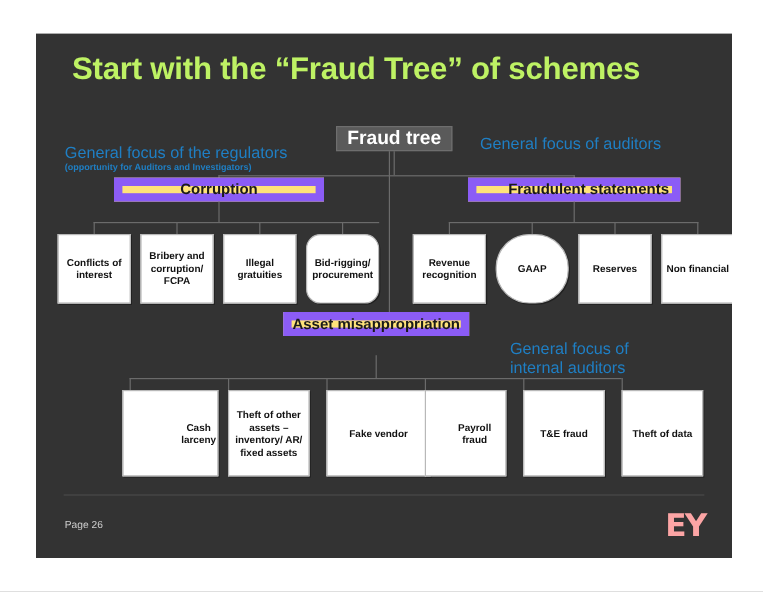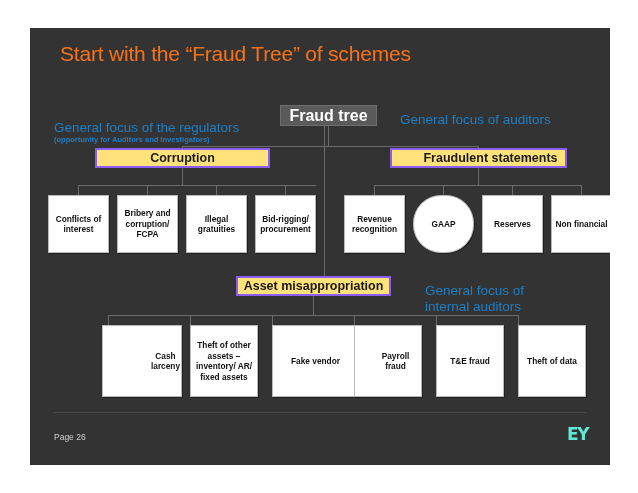--- a/index.html
+++ b/index.html
@@ -25,23 +25,23 @@
     background: #333333;
     overflow: hidden;
   }
 
   
   .slide-title {
     position: absolute;
     left: 30px;
     top: 14px;
     width: 520px;
-    color: #f97316;
-    font-size: 21px;
-    font-weight: normal;
+    color: #bef264;
+    font-size: 26px;
+    font-weight: bold;
     letter-spacing: -0.2px;
     white-space: nowrap;
   }
 
   
   .anno {
     position: absolute;
     color: #1F7FC4;
     font-size: 13.5px;
     line-height: 15px;
@@ -74,33 +74,33 @@
     font-weight: bold;
     display: flex;
     align-items: center;
     justify-content: center;
   }
 
   
   .cat-node {
     position: absolute;
     background: #FFE37A;
-    border: 2px solid #8b5cf6;
+    border: 7px solid #8b5cf6;
     box-sizing: border-box;
     color: #1a1a1a;
     font-size: 12.5px;
     font-weight: bold;
     display: flex;
     align-items: center;
     justify-content: center;
     height: 20px;
   }
   #cat-corruption   { left: 65px;  top: 120px; width: 175px; }
   #cat-fraudulent   { left: 360px; top: 120px; width: 177px; padding-left: 24px; }
-  #cat-asset        { left: 206px; top: 248px; width: 155px; }
+  #cat-asset        { left: 206px; top: 232px; width: 155px; }
 
   
   .leaf {
     position: absolute;
     background: #ffffff;
     border: 1px solid #b8b8b8;
     box-sizing: border-box;
     color: #111111;
     font-size: 8.3px;
     font-weight: bold;
@@ -136,22 +136,22 @@
     position: absolute;
     left: 24px;
     top: 404px;
     color: #cfcfcf;
     font-size: 8.5px;
   }
   .ey-logo {
     position: absolute;
     right: 22px;
     top: 396px;
-    color: #5eead4;
-    font-size: 17px;
+    color: #fca5a5;
+    font-size: 26px;
     font-weight: bold;
     font-family: "DejaVu Sans", sans-serif;
     letter-spacing: -1.5px;
   }
 </style>
 </head>
 <body>
 
 <div id="slide">
 
@@ -186,21 +186,21 @@
   <div class="conn v" style="left:152px; top:140px; height:17px;"></div>
   <div class="conn h" style="left:48px;  top:157px; width:238px;"></div>
   <div class="conn v" style="left:48px;  top:157px; height:10px;"></div>
   <div class="conn v" style="left:117px; top:157px; height:10px;"></div>
   <div class="conn v" style="left:186px; top:157px; height:10px;"></div>
   <div class="conn v" style="left:255px; top:157px; height:10px;"></div>
 
   <div class="leaf leaf-row1" style="left:18px;  width:61px;">Conflicts of interest</div>
   <div class="leaf leaf-row1" style="left:87px;  width:61px;">Bribery and corruption/ FCPA</div>
   <div class="leaf leaf-row1" style="left:156px; width:61px;">Illegal gratuities</div>
-  <div class="leaf leaf-row1" style="left:225px; width:61px;">Bid-rigging/ procurement</div>
+  <div class="leaf leaf-row1" style="left:225px; width:61px;border-radius:12px;">Bid-rigging/ procurement</div>
 
   <div class="cat-node" id="cat-fraudulent">Fraudulent statements</div>
 
   <div class="conn v" style="left:448px; top:140px; height:17px;"></div>
   <div class="conn h" style="left:344px; top:157px; width:208px;"></div>
   <div class="conn v" style="left:344px; top:157px; height:10px;"></div>
   <div class="conn v" style="left:413px; top:157px; height:10px;"></div>
   <div class="conn v" style="left:482px; top:157px; height:10px;"></div>
   <div class="conn v" style="left:551px; top:157px; height:10px;"></div>
 

